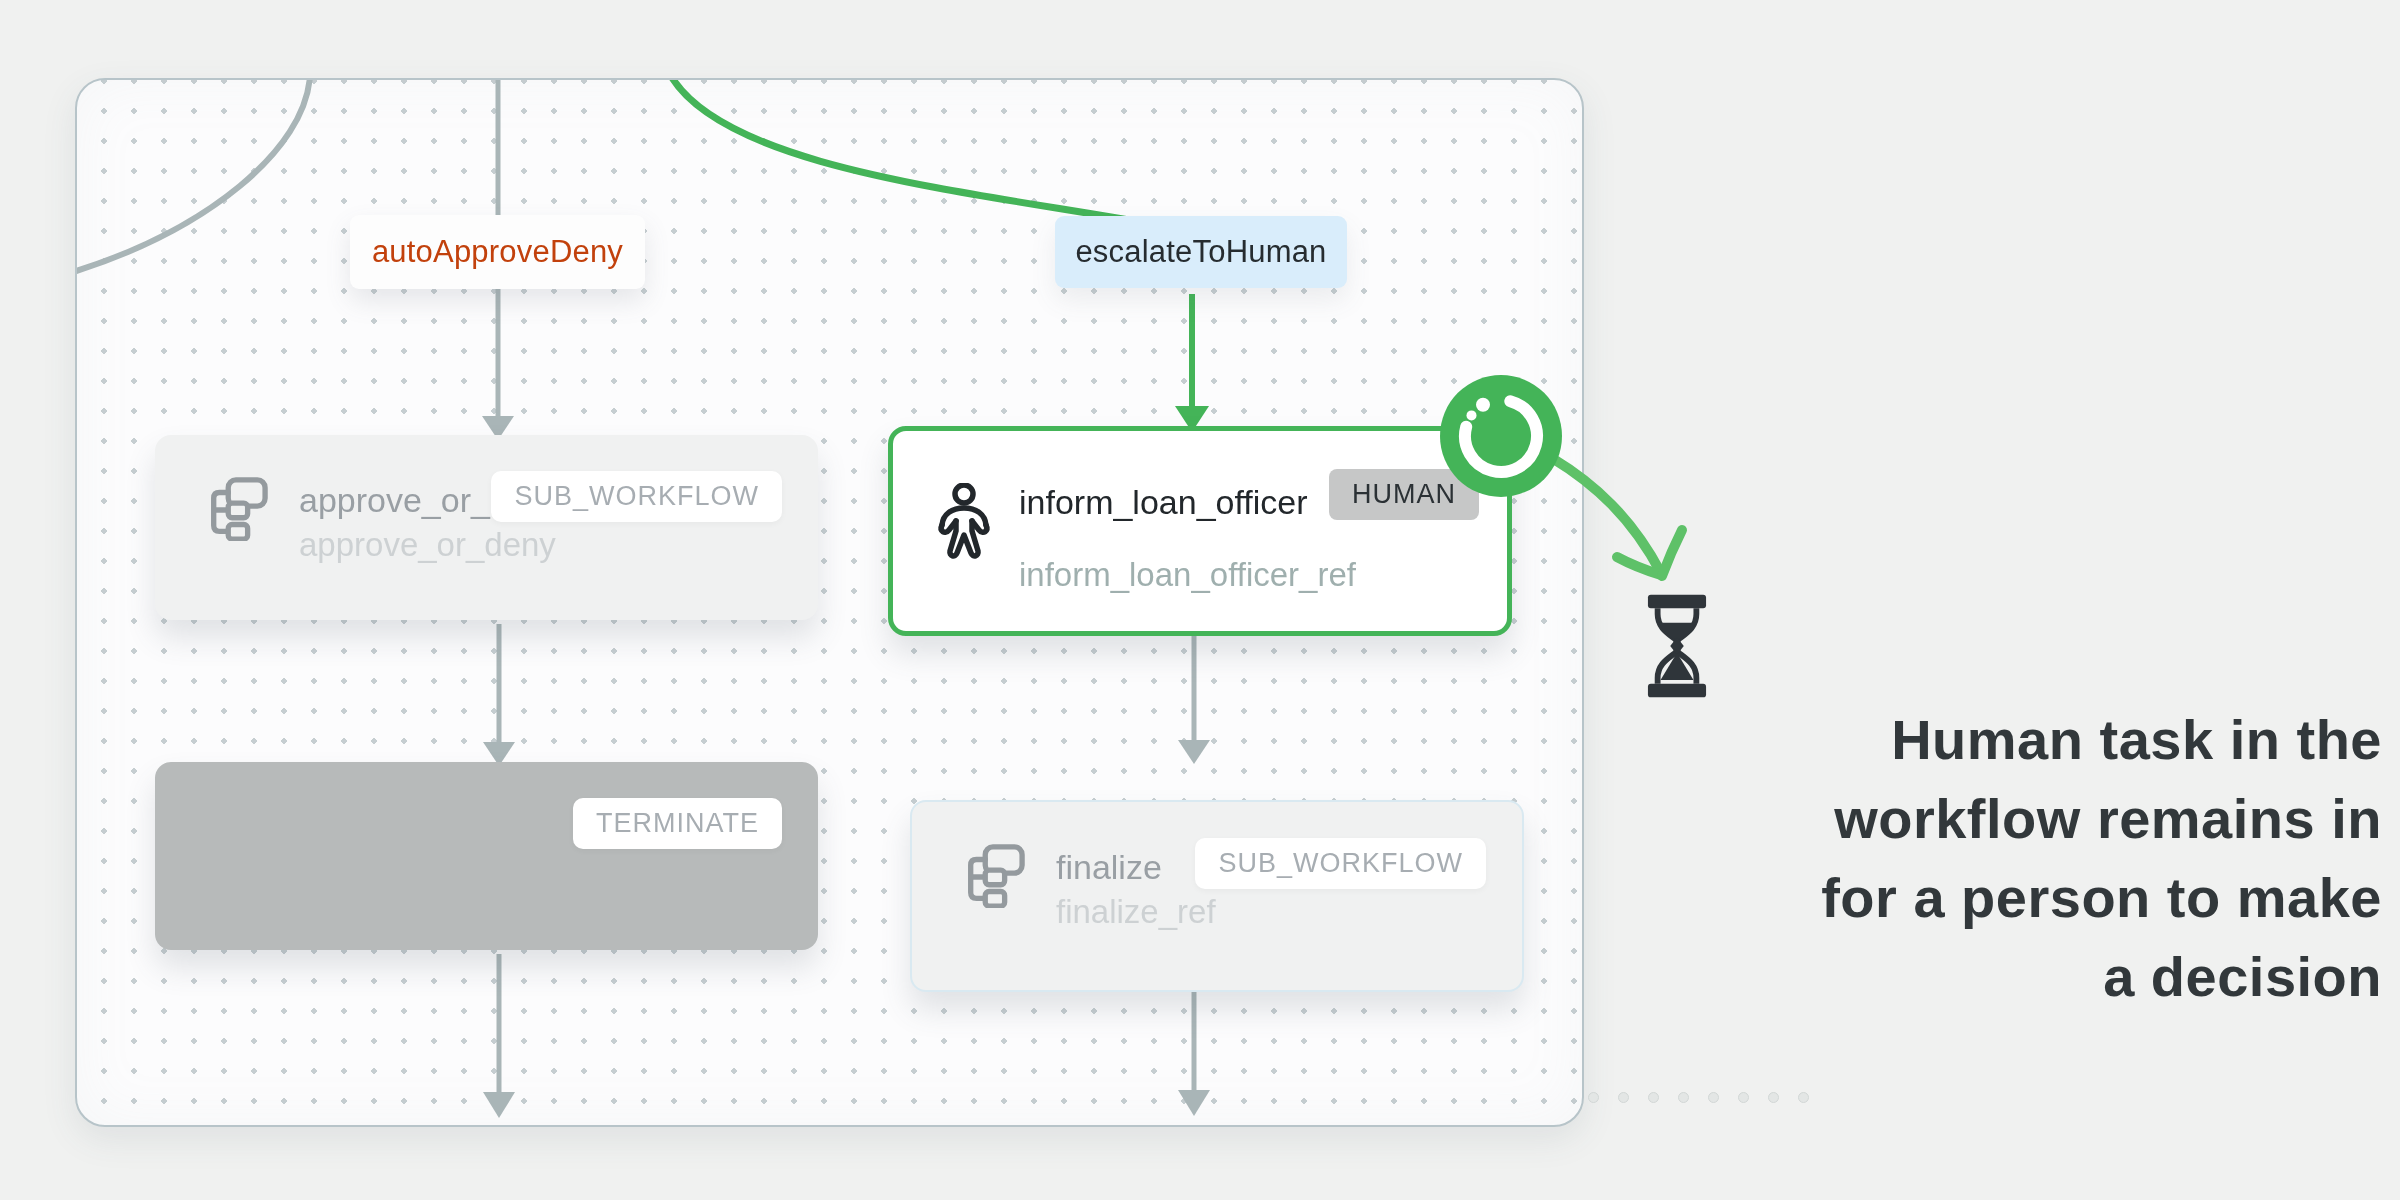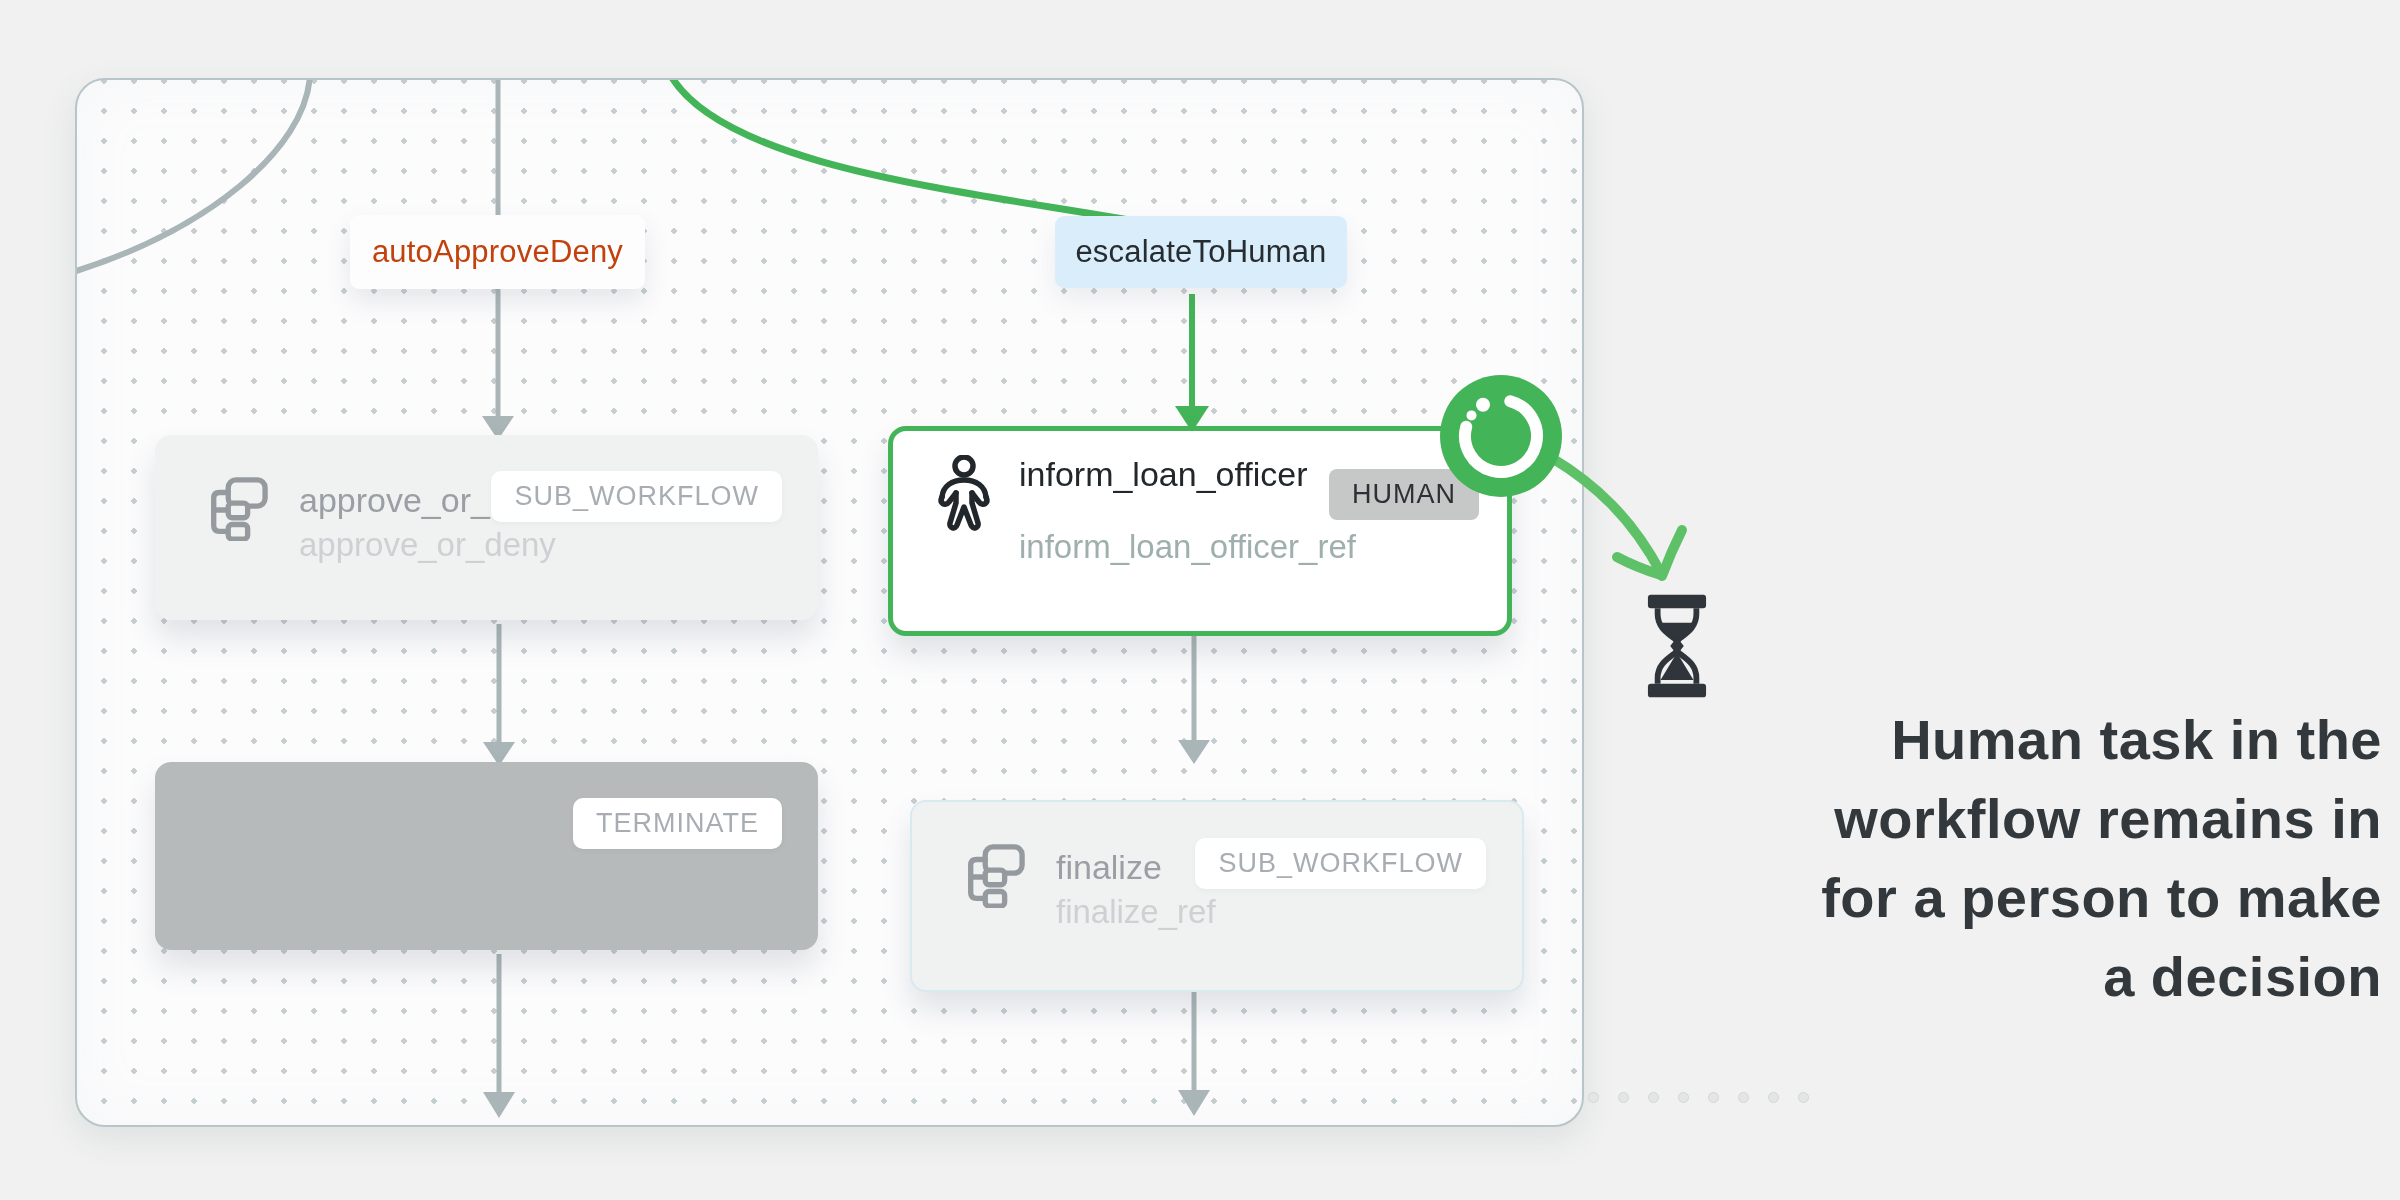--- a/index.html
+++ b/index.html
@@ -130,21 +130,21 @@
       </svg>
       <div class="node-texts">
         <div class="node-title">approve_or_deny</div>
         <div class="node-ref">approve_or_deny</div>
       </div>
     </div>
     <div class="badge white">SUB_WORKFLOW</div>
   </div>
 
   <div class="node node-inform">
-    <div class="node-inner" style="padding:20px 36px 0 42px;">
+    <div class="node-inner" style="padding:48px 36px 0 42px;">
       <svg class="node-icon" style="margin-right:26px;margin-top:4px;" width="58" height="78" viewBox="0 0 58 78">
         <g fill="none" stroke="#22272b" stroke-width="5.5" stroke-linecap="round" stroke-linejoin="round">
           <circle cx="29" cy="11" r="9"></circle>
           <path d="M7 42 C 8 31, 17 25, 29 25 C 41 25, 50 31, 51 42"></path>
           <path d="M7 42 C 4 48, 10 52, 14 47 L 21 38"></path>
           <path d="M51 42 C 54 48, 48 52, 44 47 L 37 38"></path>
           <path d="M21 38 L 21 48 L 15 68 C 14 73, 20 75, 22 70 L 29 52 L 36 70 C 38 75, 44 73, 43 68 L 37 48 L 37 38"></path>
         </g>
       </svg>
       <div class="node-texts">

